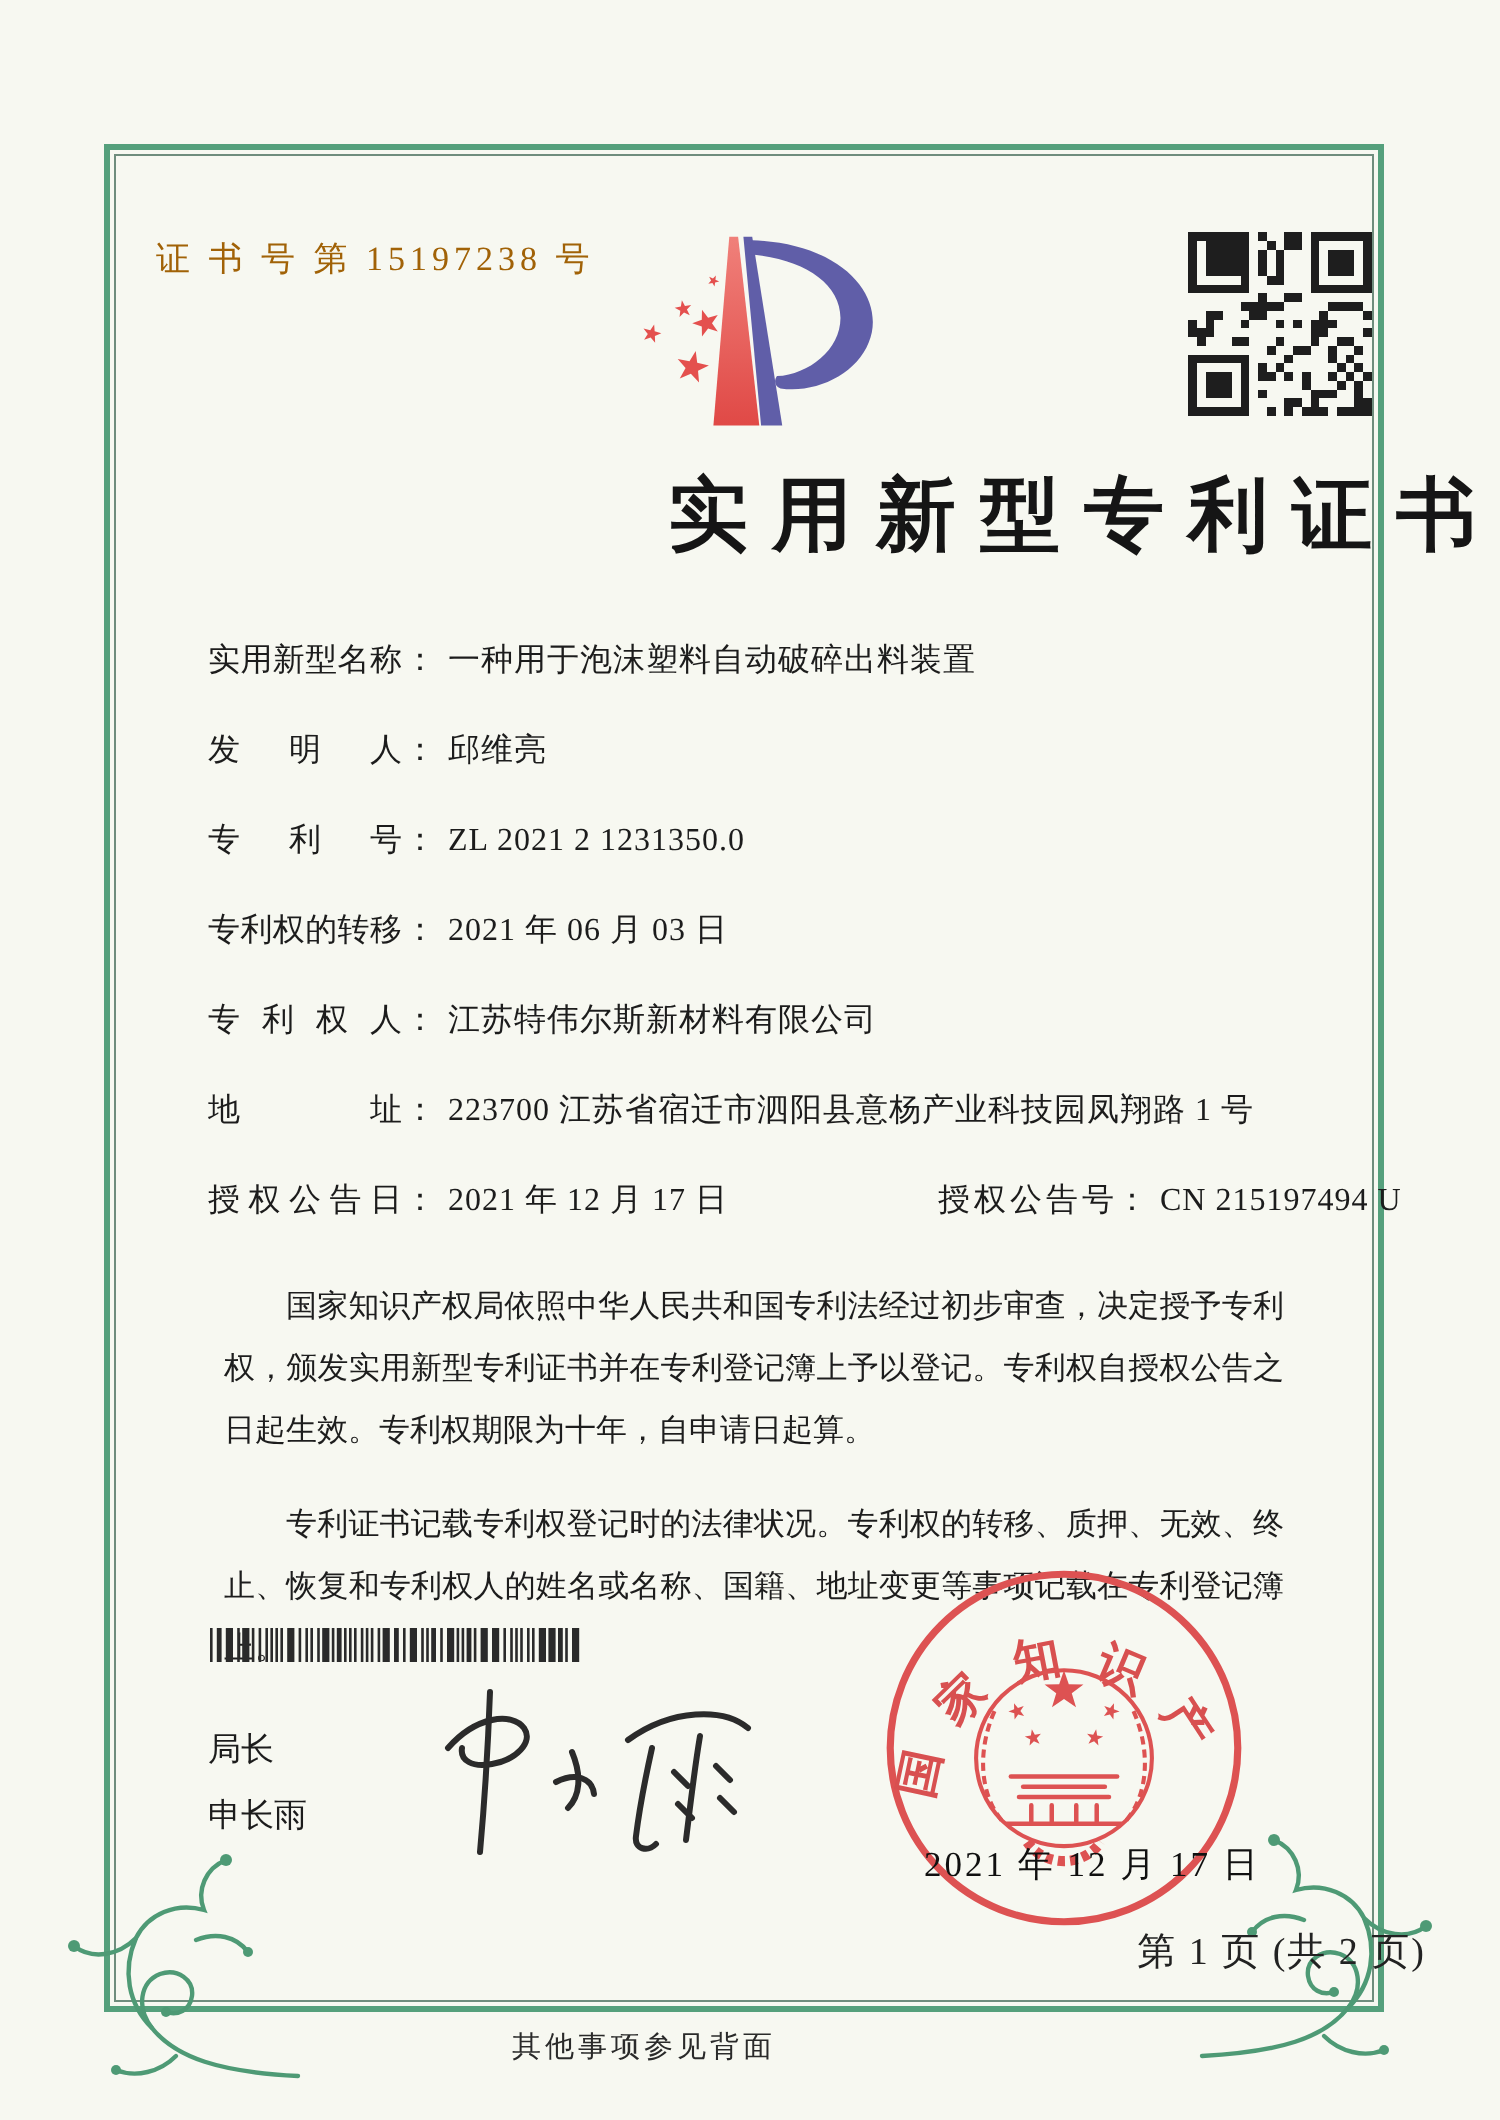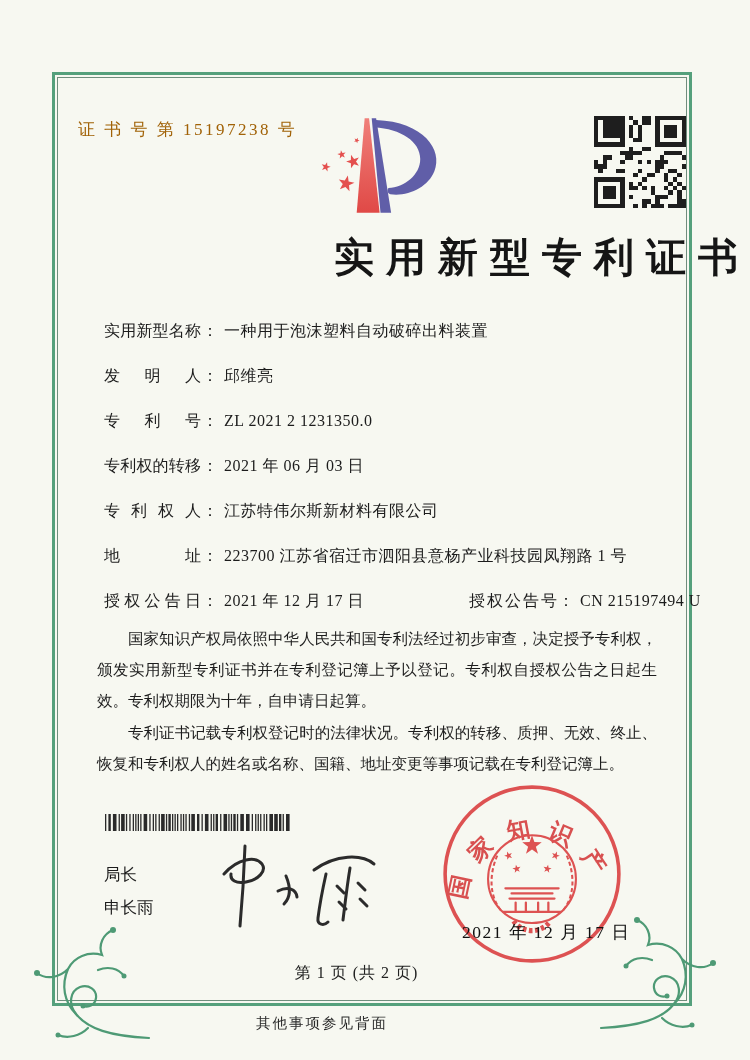--- a/index.html
+++ b/index.html
@@ -44,34 +44,34 @@
   .fcolon{display:inline-block;margin-left:1px;}
   .fvalue{margin-left:6px;letter-spacing:0.5px;}
   .grant-pair{position:absolute;left:365px;top:0;}
   .grant-pair .flabel{width:88px;}
 
   
   .legal{
     position:absolute;left:96px;top:622px;width:562px;
     font-size:15.5px;line-height:31px;text-align:justify;color:#1d1d1d;
   }
-  .legal p{margin:1px;text-indent:2em;}
+  .legal p{margin:16px;text-indent:2em;}
 
   
   .barcode{position:absolute;left:104px;top:814px;width:188px;height:17px;}
   .signer{position:absolute;left:104px;top:858px;font-size:16.5px;line-height:33px;}
   .signature{position:absolute;left:198px;top:834px;width:205px;height:105px;}
   .seal{position:absolute;left:440px;top:782px;width:184px;height:184px;}
   .seal-date{
     position:absolute;left:462px;top:920px;
     font-size:17.5px;letter-spacing:1.5px;color:#101010;font-weight:500;
   }
   .page-info{
-    position:absolute;left:0;top:963px;width:713px;text-align:center;
-    font-size:16px;letter-spacing:1px;color:#222;
+    position:absolute;left:0;top:963px;width:713px;text-align:right;
+    font-size:19px;letter-spacing:1px;color:#222;
   }
   .back-note{
     position:absolute;left:0;top:1014px;width:644px;text-align:center;
     font-size:14.5px;letter-spacing:2px;color:#2a2a2a;
   }
 </style>
 </head>
 <body>
 
 <div class="frame-outer">

